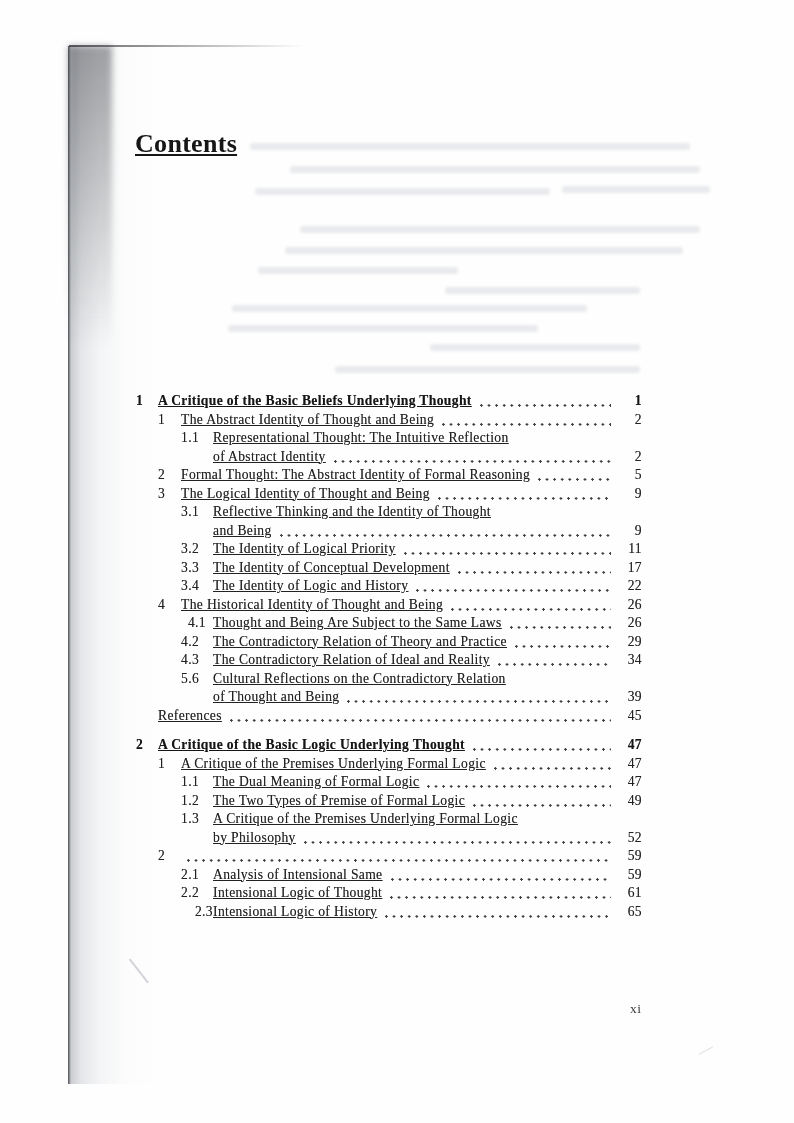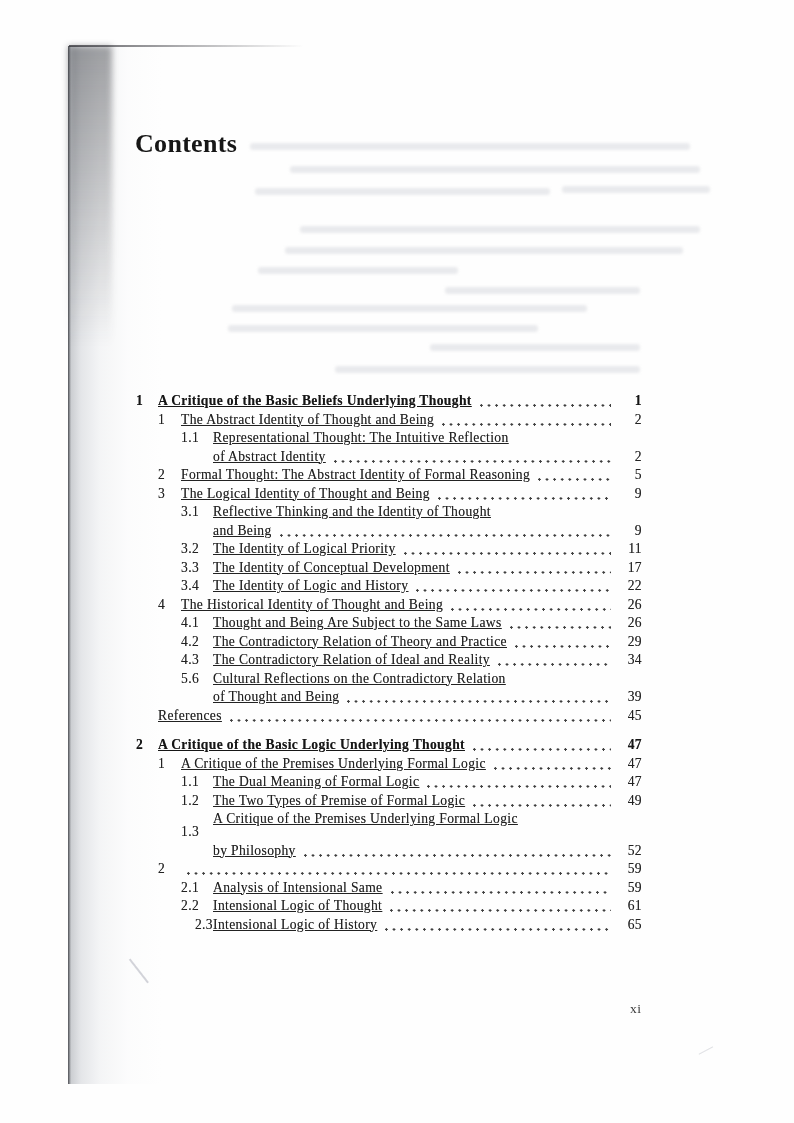--- a/index.html
+++ b/index.html
@@ -28,21 +28,21 @@
     pointer-events:none;
   }
   .top-edge{
     position:absolute;left:69px;top:45px;width:235px;height:2px;
     background:linear-gradient(to right, rgba(48,48,54,0.75), rgba(48,48,54,0));
     filter:blur(0.6px);
     pointer-events:none;
   }
   .heading{
     position:absolute;left:135px;top:129px;
-    font-size:26px;font-weight:bold;letter-spacing:0.3px;color:#161616;
+    font-size:26px;font-weight:bold;letter-spacing:0.3px;color:#161616;text-decoration:underline;
   }
   
   #ghost-layer{position:absolute;inset:0;pointer-events:none;}
   .ghost-line{
     position:absolute;height:7px;border-radius:3px;
     background:rgba(172,176,190,0.26);
     filter:blur(1.6px);
   }
   
   #toc{
@@ -176,21 +176,21 @@
       </div>
       <div class="toc-row lvl-section">
         <span class="pad" style="width: 22px;"></span>
         <span class="num" style="width: 23px;">4</span>
         <span class="title">The Historical Identity of Thought and Being</span>
         <span class="leader"></span>
         <span class="page">26</span>
       </div>
       <div class="toc-row lvl-subsection">
         <span class="pad" style="width: 45px;"></span>
-        <span class="num" style="width: 32px;">4.1</span>
+        <span class="num" style="width: 32px; text-align: center;">4.1</span>
         <span class="title">Thought and Being Are Subject to the Same Laws</span>
         <span class="leader"></span>
         <span class="page">26</span>
       </div>
       <div class="toc-row lvl-subsection">
         <span class="pad" style="width: 45px;"></span>
         <span class="num" style="width: 32px;">4.2</span>
         <span class="title">The Contradictory Relation of Theory and Practice</span>
         <span class="leader"></span>
         <span class="page">29</span>
@@ -241,21 +241,21 @@
       </div>
       <div class="toc-row lvl-subsection">
         <span class="pad" style="width: 45px;"></span>
         <span class="num" style="width: 32px;">1.2</span>
         <span class="title">The Two Types of Premise of Formal Logic</span>
         <span class="leader"></span>
         <span class="page">49</span>
       </div>
       <div class="toc-row lvl-subsection">
         <span class="pad" style="width: 45px;"></span>
-        <span class="num" style="width: 32px; margin-top: 13px;">1.3</span>
+        <span class="num" style="width: 32px;">1.3</span>
         <span class="title">A Critique of the Premises Underlying Formal Logic</span>
       </div>
       <div class="toc-row lvl-continuation">
         <span class="pad" style="width: 77px;"></span>
         <span class="title">by Philosophy</span>
         <span class="leader"></span>
         <span class="page">52</span>
       </div>
       <div class="toc-row lvl-section">
         <span class="pad" style="width: 22px;"></span>

